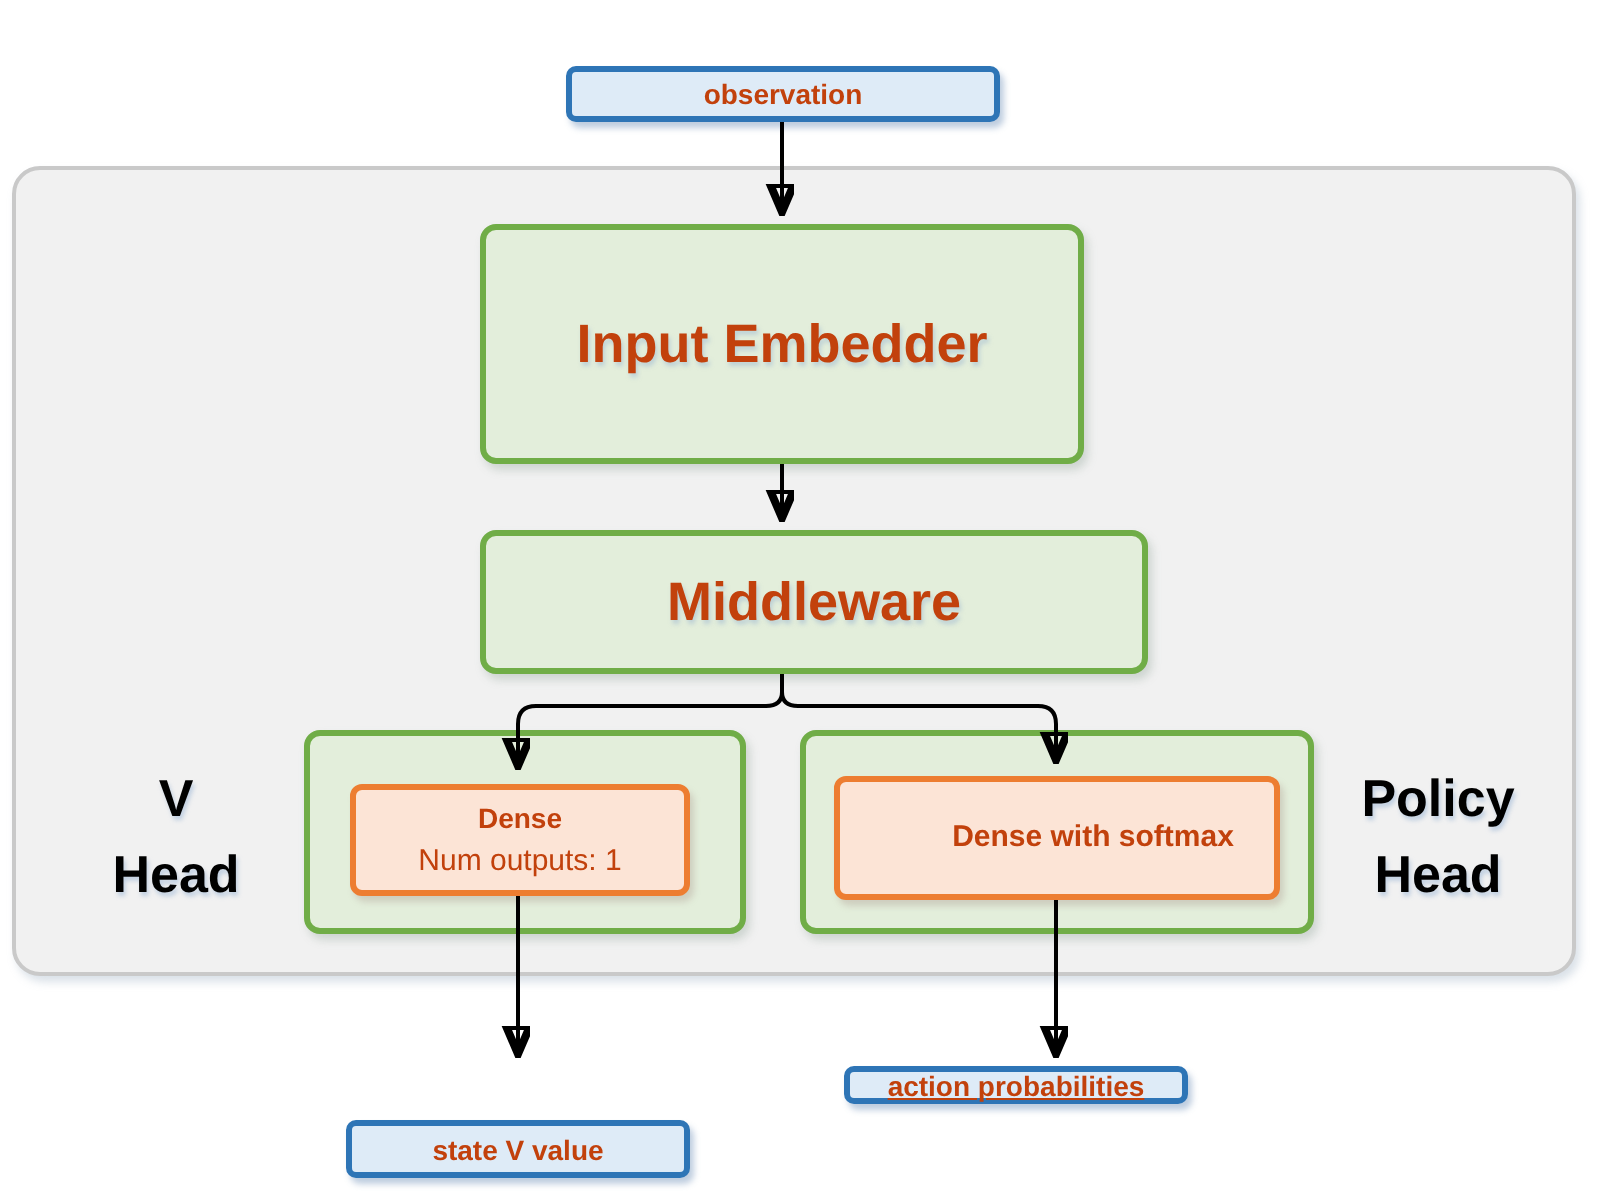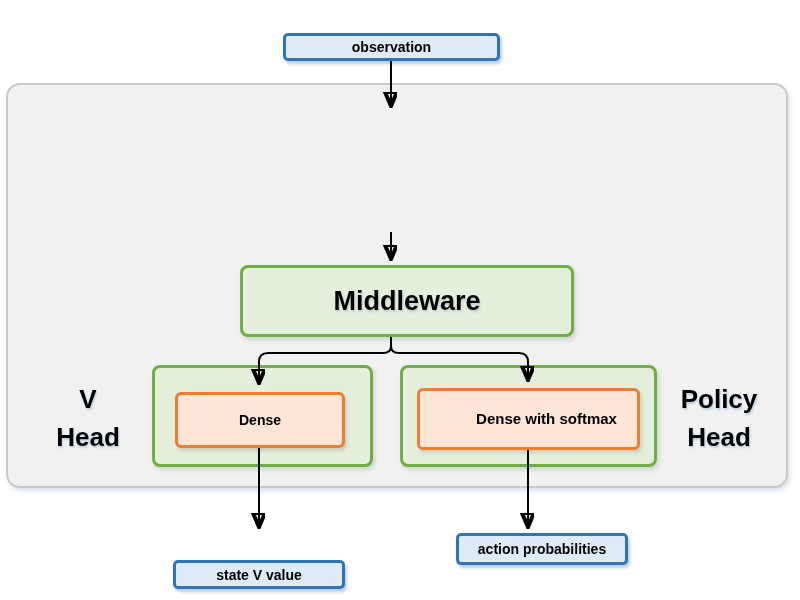--- a/index.html
+++ b/index.html
@@ -27,21 +27,21 @@
     box-shadow: 2px 3px 4px rgba(150,170,190,0.35);
     box-sizing: border-box;
   }
   .node {
     position: absolute;
     box-sizing: border-box;
     display: flex;
     align-items: center;
     justify-content: center;
     text-align: center;
-    color: #000000;
+    color: #c2410c;
   }
   .io {
     background: var(--io-fill, #deebf7);
     border: 3px solid var(--io-border, #2e75b6);
     border-radius: 5px;
     font-weight: bold;
     font-size: 14px;
     box-shadow: 2px 3px 3px rgba(110,145,185,0.45);
   }
   .green {
@@ -96,45 +96,47 @@
 </style>
 </head>
 <body>
 
 <div class="canvas">
 
   <div class="panel"></div>
 
   <div class="node io" style="left:283px; top:33px; width:217px; height:28px;">observation</div>
 
+  <div class="node green big" style="left:240px; top:112px; width:302px; height:120px;">Input Embedder</div>
 
   <div class="node green big" style="left:240px; top:265px; width:334px; height:72px;">Middleware</div>
 
   <div class="head-label" style="left:36px; top:380px; width:104px;">
     <div>V</div>
     <div>Head</div>
   </div>
 
   <div class="node green" style="left:152px; top:365px; width:221px; height:102px;"></div>
   <div class="node orange" style="left:175px; top:392px; width:170px; height:56px;">
     <div class="title">Dense</div>
+    <div class="subtitle">Num outputs: 1</div>
   </div>
 
   <div class="node green" style="left:400px; top:365px; width:257px; height:102px;"></div>
   <div class="node orange" style="left:417px; top:388px; width:223px; height:62px;padding-left:36px;">
     <div class="title" style="font-size:15px;">Dense with softmax</div>
   </div>
 
   <div class="head-label" style="left:660px; top:380px; width:118px;">
     <div>Policy</div>
     <div>Head</div>
   </div>
 
   <div class="node io" style="left:173px; top:533px; width:172px; height:29px;margin-top:27px;">state V value</div>
-  <div class="node io" style="left:456px; top:533px; width:172px; height:32px;">action probabilities</div>
+  <div class="node io" style="left:422px; top:533px; width:172px; height:19px;text-decoration:underline;">action probabilities</div>
 
   <svg class="arrows" viewBox="0 0 800 600">
     <defs>
       <marker id="ah" markerWidth="8" markerHeight="8" refX="5.5" refY="3" orient="auto" markerUnits="strokeWidth">
         <path d="M0,0 L7,3 L0,6 Z" fill="#000000" stroke="none"></path>
       </marker>
     </defs>
     <path d="M391,61 L391,103" marker-end="url(#ah)"></path>
     <path d="M391,232 L391,256" marker-end="url(#ah)"></path>
     <path d="M391,337 L391,346 Q391,353 383,353 L268,353 Q259,353 259,362 L259,380" marker-end="url(#ah)"></path>

